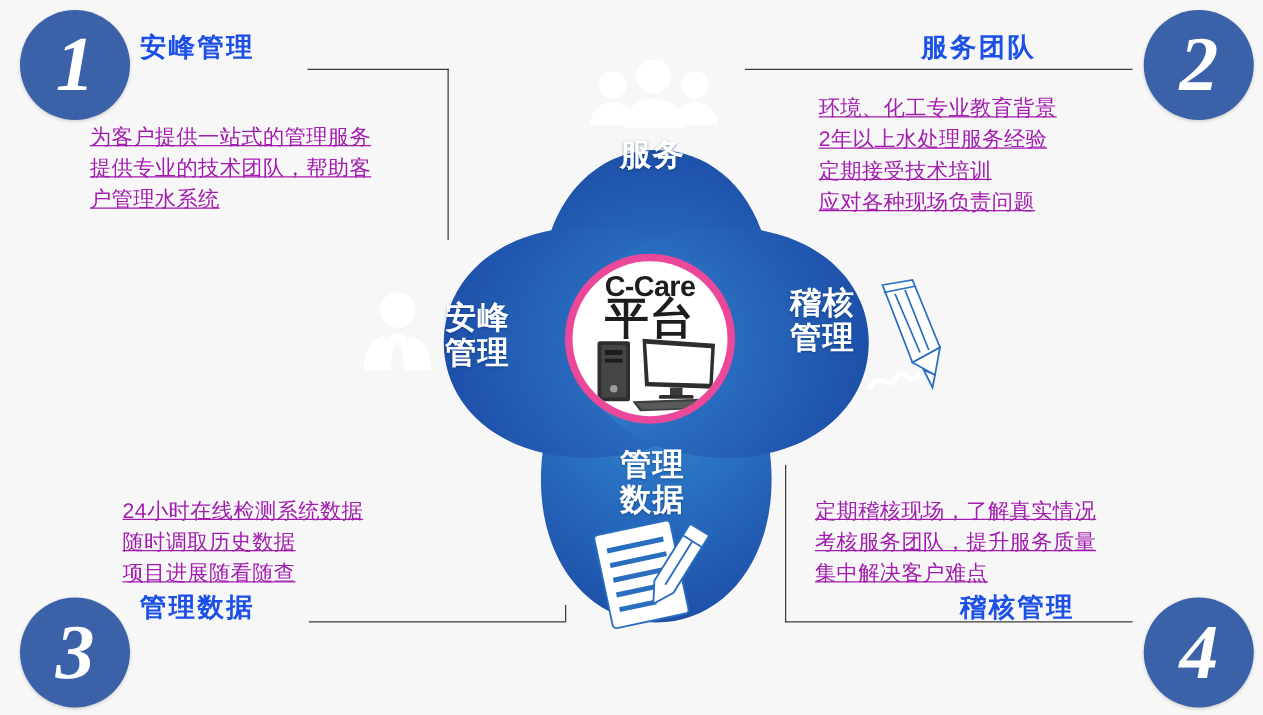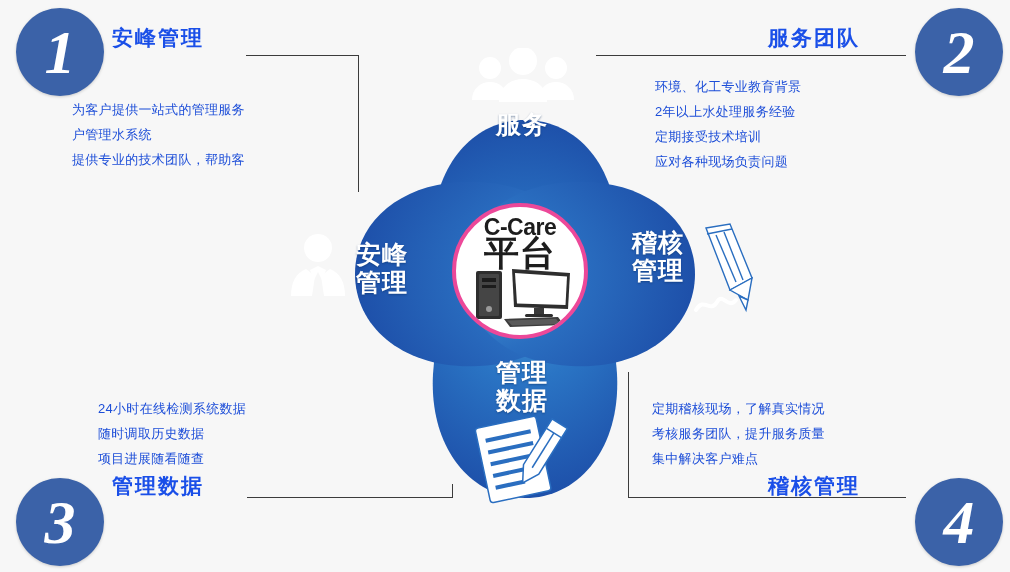--- a/index.html
+++ b/index.html
@@ -33,32 +33,33 @@
   .heading{
     position:absolute;
     color:#1a4fe8;
     font-weight:bold;
     font-size:21px;
     letter-spacing:2px;
     white-space:nowrap;
     user-select:none;
   }
   #head1{left:112px;top:24px;}
-  #head2{left:768px;top:24px;}
+  #head2{left:737px;top:24px;}
   #head3{left:112px;top:472px;text-align:center;}
   #head4{left:768px;top:472px;}
 
   
   .body-list{
     position:absolute;
-    color:#1d4ed8;
-    font-size:13px;
+    color:#a21caf;
+    font-size:17px;
     line-height:25px;
     white-space:nowrap;
     user-select:none;
+    text-decoration:underline;
   }
   #body1{left:72px;top:97px;}
   #body2{left:655px;top:74px;}
   #body3{left:98px;top:396px;}
   #body4{left:652px;top:396px;}
   .body-list div{letter-spacing:.3px;}
 
   
   .line{position:absolute;background:#3c3c3c;}
   .line.h{height:1px;}
@@ -99,21 +100,21 @@
   #ic-top{left:468px;top:48px;width:110px;height:56px;}
   #ic-left{left:288px;top:232px;width:60px;height:66px;}
   #ic-right{left:690px;top:222px;width:74px;height:96px;}
   #ic-bottom{left:470px;top:412px;width:100px;height:92px;}
 
   
   #hub{
     position:absolute;left:452px;top:203px;width:136px;height:136px;
     border-radius:50%;
     background:#ffffff;
-    border:4px solid #ec4899;
+    border:6px solid #ec4899;
     box-sizing:border-box;
     overflow:hidden;
   }
   #hub-title{
     position:absolute;left:0;top:8px;width:100%;
     text-align:center;color:#1d1d1d;
     font-size:23px;font-weight:bold;line-height:25px;
     letter-spacing:-.5px;
     user-select:none;
   }
@@ -152,22 +153,22 @@
     <span>4</span>
   </div>
 
   <div class="heading" id="head1">安峰管理</div>
   <div class="heading" id="head2">服务团队</div>
   <div class="heading" id="head3">管理数据</div>
   <div class="heading" id="head4">稽核管理</div>
 
   <div class="body-list" id="body1">
     <div>为客户提供一站式的管理服务</div>
+    <div>提供专业的技术团队，帮助客</div>
     <div>户管理水系统</div>
-    <div>提供专业的技术团队，帮助客</div>
   </div>
   <div class="body-list" id="body2">
     <div>环境、化工专业教育背景</div>
     <div>2年以上水处理服务经验</div>
     <div>定期接受技术培训</div>
     <div>应对各种现场负责问题</div>
   </div>
   <div class="body-list" id="body3">
     <div>24小时在线检测系统数据</div>
     <div>随时调取历史数据</div>

